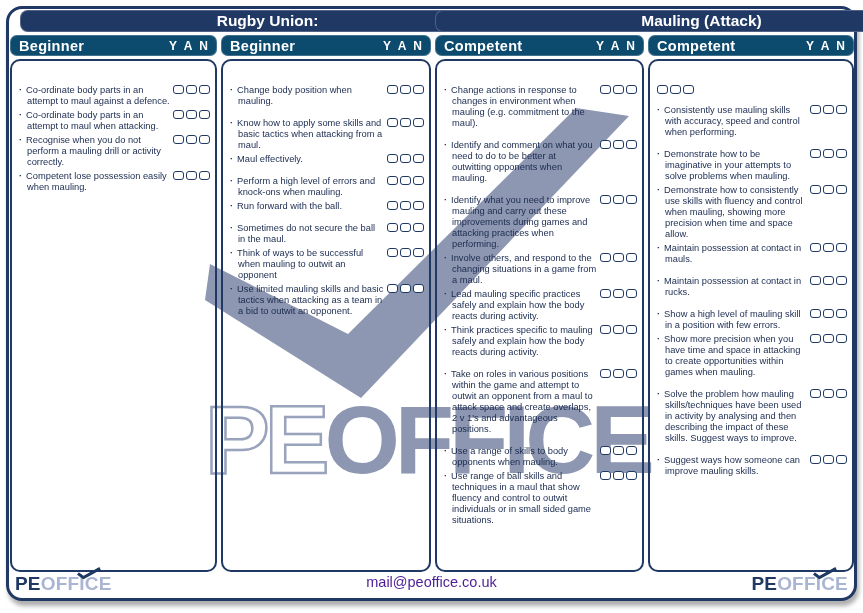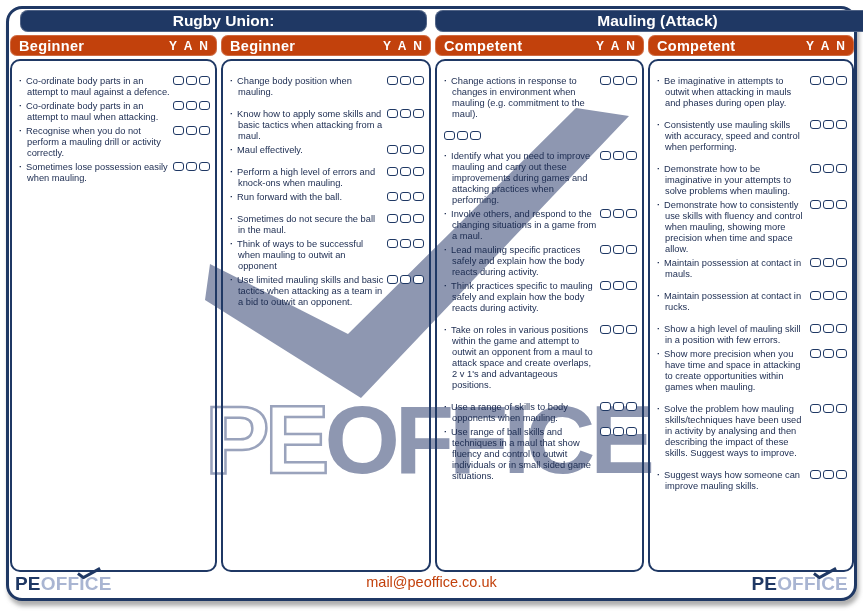--- a/index.html
+++ b/index.html
@@ -12,40 +12,40 @@
     position:absolute;left:6px;top:6px;width:851px;height:595px;
     box-sizing:border-box;border:3px solid #1f3864;border-radius:16px;
     background:#ffffff;box-shadow:2px 5px 4px rgba(110,110,110,0.55);
   }
   .inner{position:absolute;left:0;top:0;width:845px;height:589px;}
 
   
   .titlebar{
     position:absolute;top:1px;height:22px;background:#1f3864;border-radius:8px;
     color:#ffffff;font-weight:bold;font-size:15.5px;display:flex;align-items:center;
-    justify-content:center;z-index:3;box-shadow:inset 0 0 0 1px rgba(255,255,255,0.22);
+    justify-content:center;z-index:3;box-shadow:inset 0 0 0 1px rgba(255,255,255,0.22);padding-left:44px;
   }
   .title-left{left:11px;width:407px;}
   .title-right{left:426px;width:445px;}
 
   
   .colhead{
-    position:absolute;top:26px;height:21px;background:#c2410c;border-radius:7px;
+    position:absolute;top:26px;height:21px;background:#0c4a6e;border-radius:7px;
     color:#ffffff;display:flex;align-items:center;z-index:3;
     box-shadow:inset 0 0 0 1px rgba(255,255,255,0.22);box-sizing:border-box;
     padding:0 7px 0 9px;justify-content:space-between;
   }
   .level-label{font-weight:bold;font-size:14.5px;letter-spacing:0.3px;}
   .yan{font-weight:bold;font-size:12px;letter-spacing:2px;}
 
   
   .panel{
     position:absolute;top:50px;height:513px;box-sizing:border-box;
     border:2px solid #1f3864;border-radius:10px;background:transparent;z-index:2;
-    padding:15px 5px 6px 7px;overflow:hidden;
+    padding:24px 5px 6px 7px;overflow:hidden;
   }
   .c0{left:1px;width:207px;}
   .c1{left:212px;width:210px;}
   .c2{left:426px;width:209px;}
   .c3{left:639px;width:206px;}
 
   .group{margin-bottom:11px;}
   .item{display:flex;align-items:flex-start;gap:3px;margin-bottom:3px;}
   .item-text{
     flex:1;font-size:9.3px;line-height:11px;color:#1a2a4f;padding-left:8px;
@@ -57,21 +57,21 @@
     background:#ffffff;display:inline-block;
   }
 
   
   .watermark{position:absolute;left:0;top:0;z-index:1;pointer-events:none;}
 
   
   .footer{position:absolute;left:0;right:0;top:563px;height:22px;z-index:3;}
   .footer-email{
     position:absolute;left:0;right:0;top:2px;text-align:center;
-    font-size:14.5px;color:#c2410c;
+    font-size:14.5px;color:#4c1d95;
   }
   .logo{position:absolute;top:1px;font-weight:bold;font-size:19px;letter-spacing:0.2px;}
   .logo-left{left:6px;}
   .logo-right{right:6px;}
   .lpe{color:#1f3864;}
   .loff{color:#a9b5d2;}
   .logo-check{position:absolute;right:9px;top:-6px;width:28px;height:12px;}
 </style>
 </head>
 <body>
@@ -130,21 +130,21 @@
           </div>
           <div class="item">
             <div class="item-text">Recognise when you do not perform a mauling drill or activity correctly.</div>
             <div class="boxes">
               <span class="box"></span>
               <span class="box"></span>
               <span class="box"></span>
             </div>
           </div>
           <div class="item">
-            <div class="item-text">Sometimes lose possession easily when mauling.</div>
+            <div class="item-text">Competent lose possession easily when mauling.</div>
             <div class="boxes">
               <span class="box"></span>
               <span class="box"></span>
               <span class="box"></span>
             </div>
           </div>
         </div>
       </div>
     <div class="panel c1">
         <div class="group">
@@ -226,20 +226,21 @@
             <div class="item-text">Change actions in response to changes in environment when mauling (e.g. commitment to the maul).</div>
             <div class="boxes">
               <span class="box"></span>
               <span class="box"></span>
               <span class="box"></span>
             </div>
           </div>
         </div>
         <div class="group">
           <div class="item">
+            <div class="item-text">Identify and comment on what you need to do to be better at outwitting opponents when mauling.</div>
             <div class="boxes">
               <span class="box"></span>
               <span class="box"></span>
               <span class="box"></span>
             </div>
           </div>
         </div>
         <div class="group">
           <div class="item">
             <div class="item-text">Identify what you need to improve mauling and carry out these improvements during games and attacking practices when performing.</div>
@@ -299,21 +300,20 @@
               <span class="box"></span>
               <span class="box"></span>
               <span class="box"></span>
             </div>
           </div>
         </div>
       </div>
     <div class="panel c3">
         <div class="group">
           <div class="item">
-            <div class="item-text">Be imaginative in attempts to outwit when attacking in mauls and phases during open play.</div>
             <div class="boxes">
               <span class="box"></span>
               <span class="box"></span>
               <span class="box"></span>
             </div>
           </div>
         </div>
         <div class="group">
           <div class="item">
             <div class="item-text">Consistently use mauling skills with accuracy, speed and control when performing.</div>

